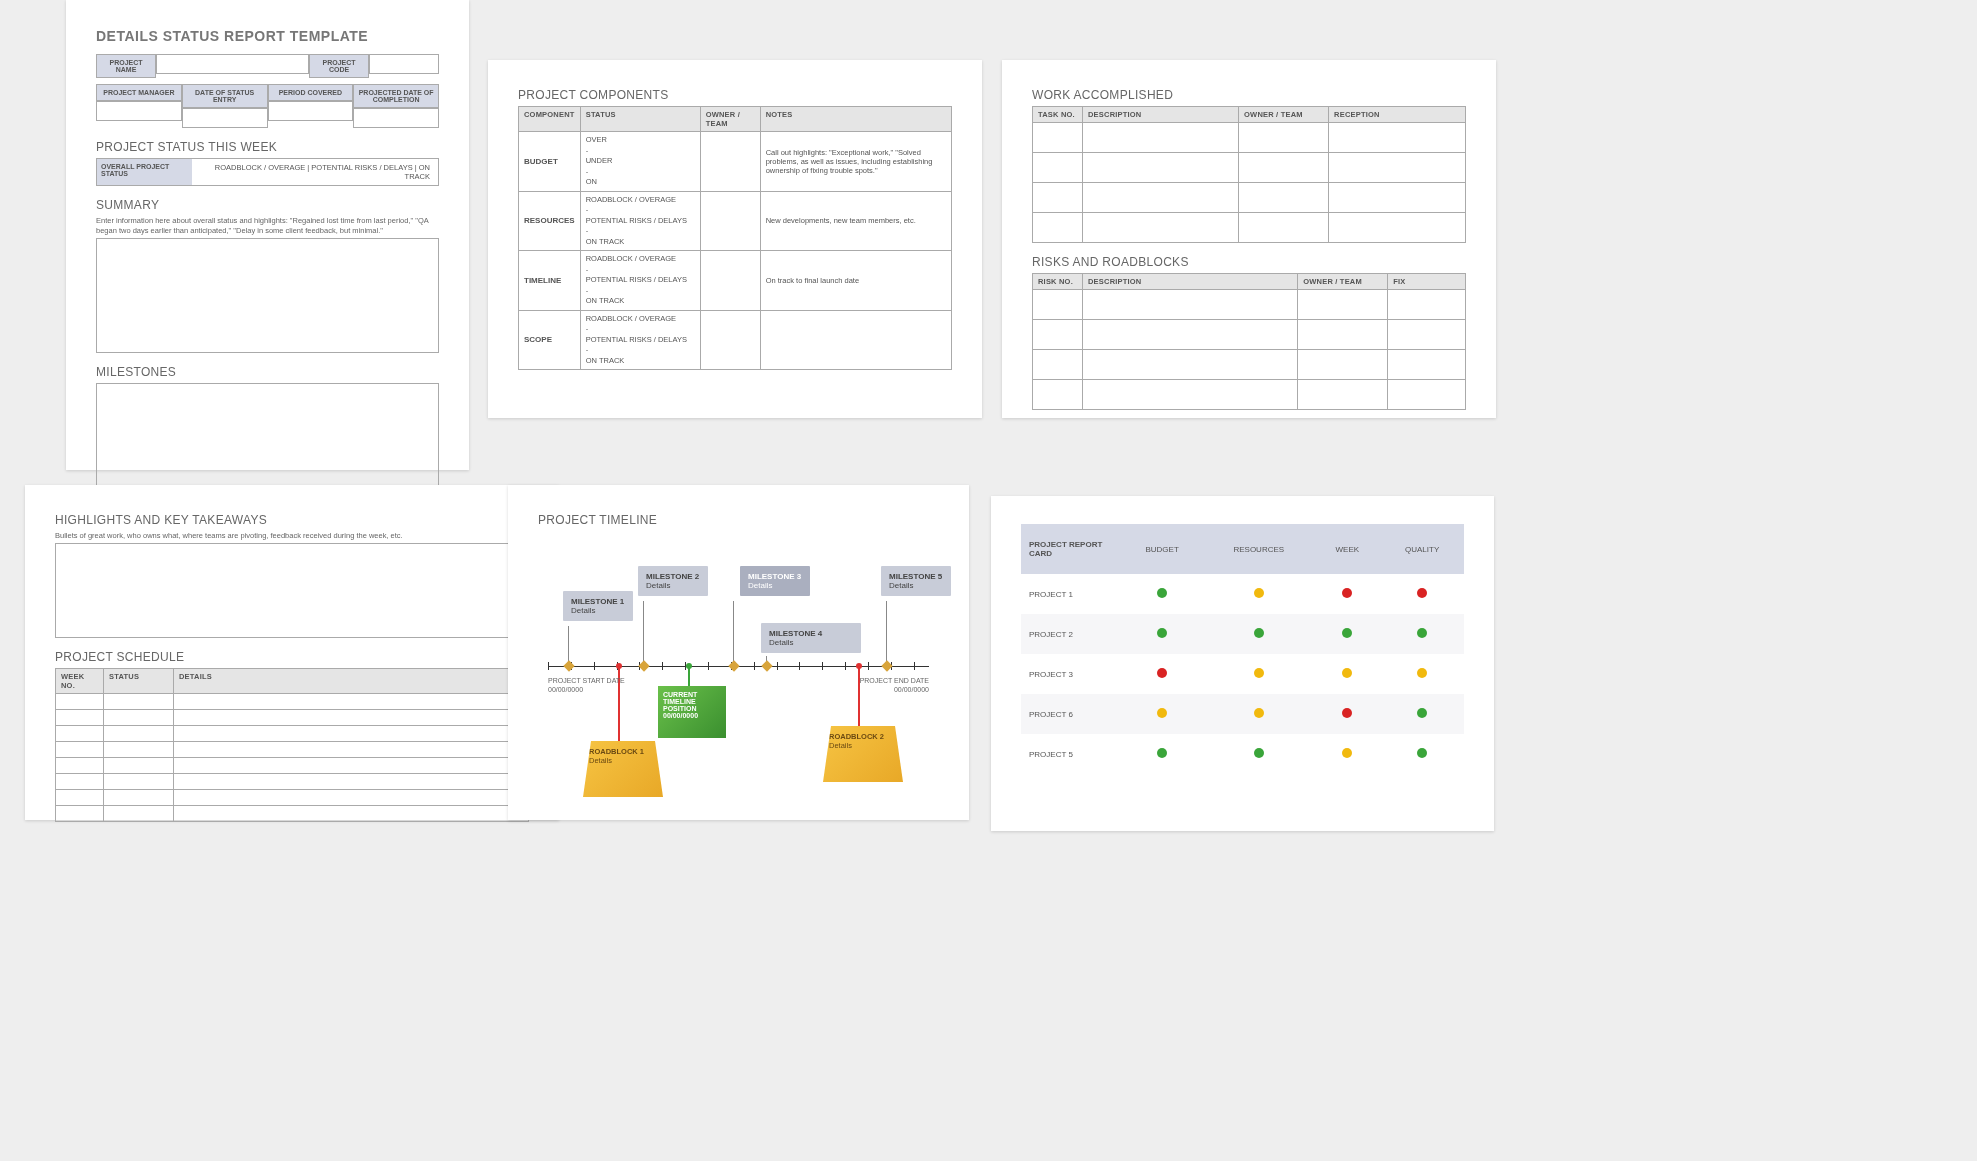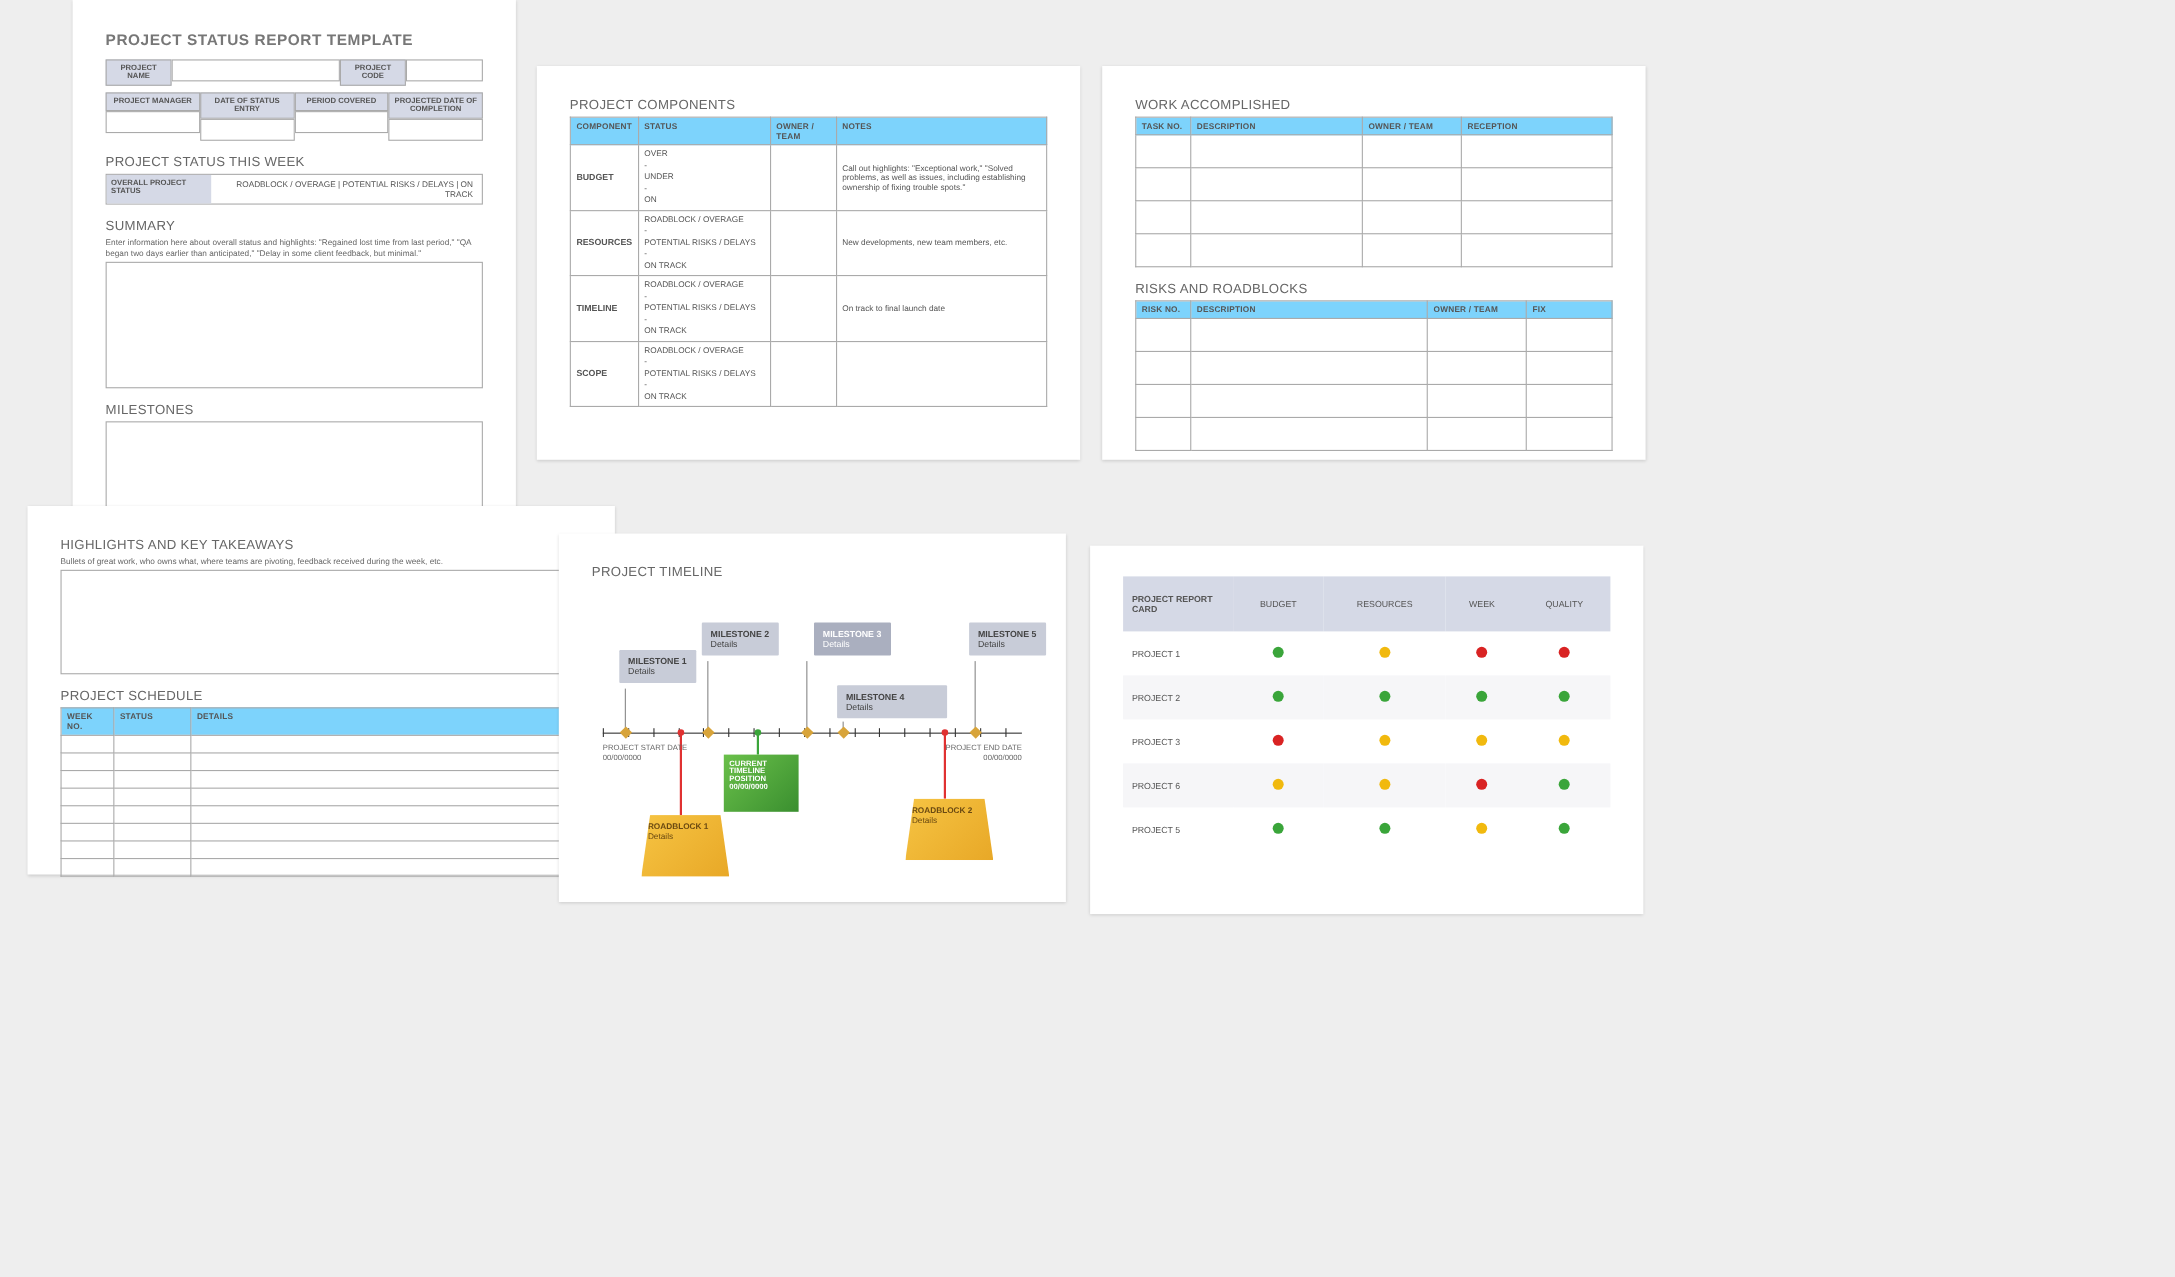--- a/index.html
+++ b/index.html
@@ -3,21 +3,21 @@
 <meta charset="utf-8">
 <style>
 *{box-sizing:border-box;margin:0;padding:0;}
 body{background:#eee;font-family:Arial,Helvetica,sans-serif;font-size:9px;color:#555;width:1977px;height:1161px;overflow:hidden;position:relative;}
 .page{background:#fff;position:absolute;box-shadow:0 1px 3px rgba(0,0,0,.15);padding:28px 30px;}
 .page h1{font-size:14px;font-weight:700;color:#777;letter-spacing:.5px;margin-bottom:10px;}
 .page h2{font-size:12px;font-weight:400;color:#666;letter-spacing:.3px;margin:12px 0 4px;}
 .page h2.first{margin-top:0;}
 .tbl{width:100%;border-collapse:collapse;}
 .tbl th,.tbl td{border:1px solid #aaa;padding:3px 5px;font-size:8px;text-align:left;vertical-align:top;}
-.tbl th{background:#7dd3fc;font-weight:700;color:#555;font-size:7.5px;letter-spacing:.2px;margin-left:20px;}
+.tbl th{background:#e5e5e5;font-weight:700;color:#555;font-size:7.5px;letter-spacing:.2px;margin-left:20px;}
 .lbl{background:#d5d9e6;font-weight:700;font-size:7px;text-align:center;padding:4px 4px;border:1px solid #aaa;}
 .empty{background:#fff;border:1px solid #aaa;height:20px;}
 .bigbox{border:1px solid #aaa;height:115px;margin-top:2px;}
 .tiny{font-size:7.5px;color:#666;line-height:1.3;}
 
 
 #p1{left:66px;top:0;width:403px;height:470px;}
 #p1 .row1{display:flex;}
 #p1 .row1 .lbl{flex:0 0 60px;}
 #p1 .row1 .empty{flex:1;}
@@ -32,21 +32,21 @@
 #p2 .tbl td{height:54px;vertical-align:middle;}
 #p2 .tbl td.c1{font-weight:700;font-size:8px;}
 #p2 .tbl td.c2{font-size:7.5px;line-height:1.4;}
 #p2 .tbl td.c4{font-size:7.5px;}
 
 
 #p3{left:1002px;top:60px;width:494px;height:358px;}
 #p3 .tbl td{height:30px;}
 
 
-#p4{left:25px;top:460px;width:534px;height:335px;}
+#p4{left:25px;top:485px;width:534px;height:335px;}
 #p4 .bigbox{height:95px;}
 #p4 .sched td{height:16px;}
 
 
 #p5{left:508px;top:485px;width:461px;height:335px;}
 #p5 .tlwrap{position:relative;height:270px;}
 .tlaxis{position:absolute;left:10px;right:10px;top:135px;height:1px;background:#333;}
 .tick{position:absolute;top:-4px;width:1px;height:8px;background:#333;}
 .ms-box{position:absolute;background:#aaafbf;padding:6px 8px;font-size:8px;color:#fff;min-width:70px;border-radius:1px;}
 .ms-box.lt{background:#c8ccd8;color:#444;}
@@ -70,21 +70,21 @@
 #p6 .rc tr:nth-child(even) td{background:#f6f6f8;}
 .sdot{display:inline-block;width:10px;height:10px;border-radius:50%;}
 .g{background:#3aa53a;}
 .y{background:#f1b90e;}
 .r{background:#d92323;}
 </style>
 </head>
 <body>
 
 <div id="p1" class="page">
- <h1>PROJECT STATUS REPORT TEMPLATE</h1>
+ <h1>DETAILS STATUS REPORT TEMPLATE</h1>
  <div class="row1">
   <div class="lbl">PROJECT NAME</div>
   <div class="empty"></div>
   <div class="lbl">PROJECT CODE</div>
   <div class="empty" style="flex:0 0 70px"></div>
  </div>
  <div class="row2">
   <div>
         <div class="lbl">PROJECT MANAGER</div>
         <div class="empty"></div>

